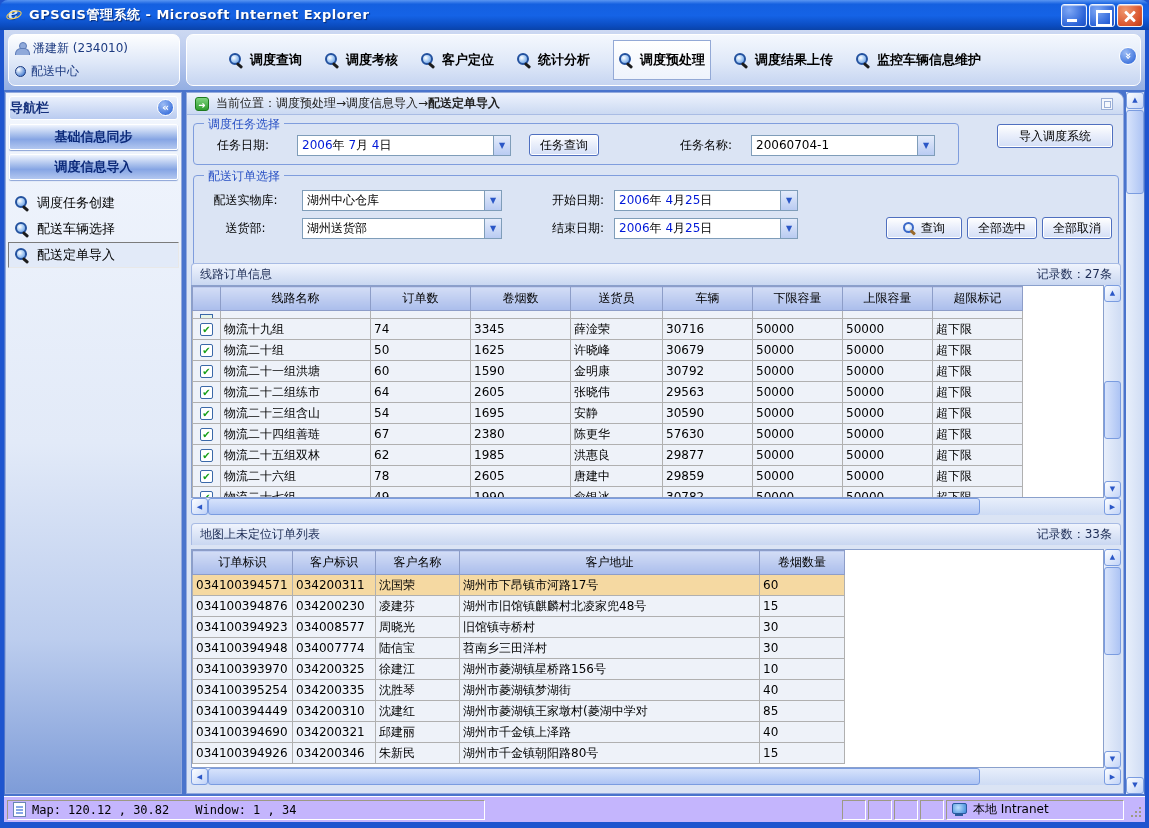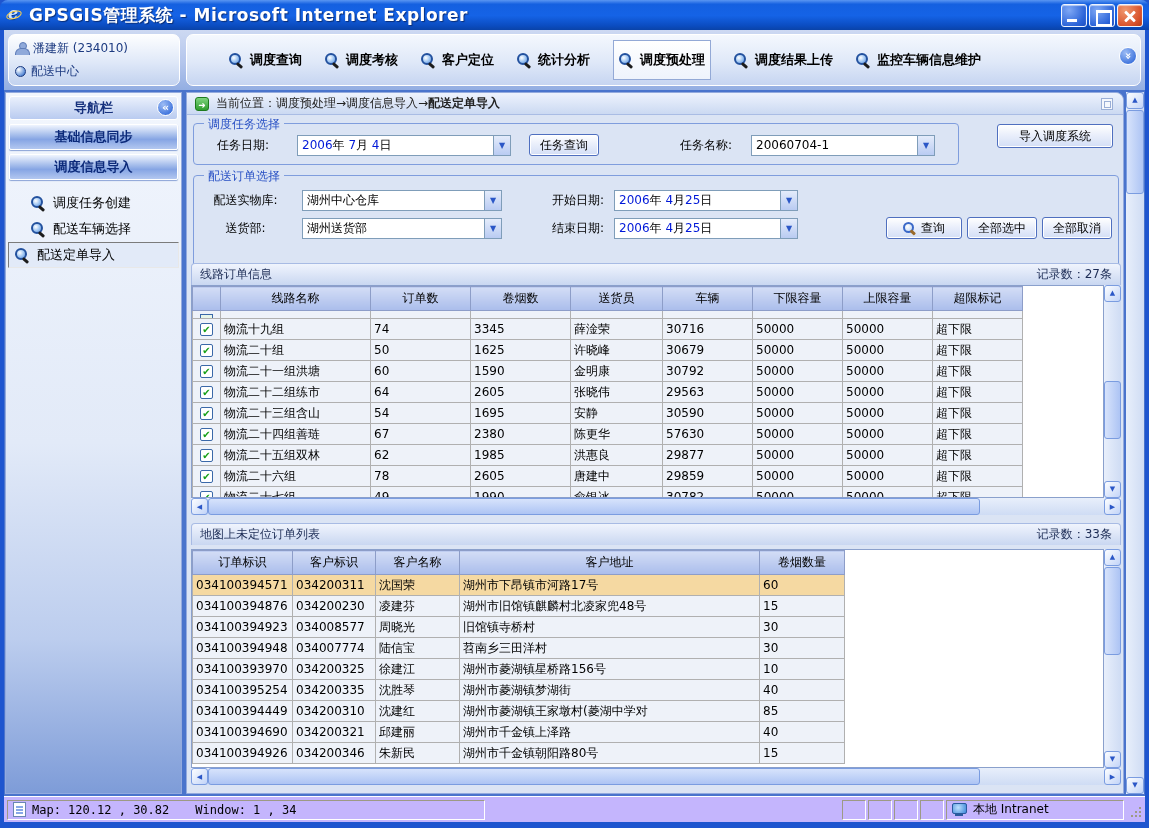--- a/index.html
+++ b/index.html
@@ -14,21 +14,21 @@
   
   .titlebar{
     position:absolute; left:0; top:0; width:1149px; height:30px;
     background:linear-gradient(180deg,#5a96f2 0%,#1460e0 14%,#1563e6 52%,#0b4cc0 86%,#0a43a8 100%);
     border-radius:8px 8px 0 0;
     display:flex; align-items:center; padding:0 6px;
   }
   .ie-logo{ width:18px; height:18px; margin-right:5px; flex:0 0 auto; position:relative;}
   .ie-logo .e{ position:absolute; left:2px; top:-2px; font:bold italic 16px "DejaVu Serif",serif; color:#cfe4ff; text-shadow:0 1px 1px #012a6e;}
   .ie-logo .ring{ position:absolute; left:0; top:5px; width:16px; height:8px; border:1.5px solid #ffd24a; border-radius:50%; transform:rotate(-18deg);}
-  .title-text{ color:#fff; font-weight:bold; font-size:17px; letter-spacing:.5px; text-shadow:1px 1px 1px #0a2e77; }
+  .title-text{ color:#fff; font-weight:bold; font-size:13px; letter-spacing:.5px; text-shadow:1px 1px 1px #0a2e77; }
   .win-btns{ margin-left:auto; display:flex; gap:2px; }
   .win-btn{
     width:26px; height:23px; border-radius:3px; border:1px solid #eef4ff; position:relative;
     background:radial-gradient(circle at 30% 25%,#7fa8f5,#2a63d8 70%,#1c4fc0);
     box-shadow:inset 0 1px 1px rgba(255,255,255,.6);
   }
   .win-btn.close{ background:radial-gradient(circle at 30% 25%,#f0986f,#d8512a 70%,#b63a12); }
   .win-btn.min::after{ content:""; position:absolute; left:5px; bottom:4px; width:10px; height:3px; background:#fff; }
   .win-btn.max::after{ content:""; position:absolute; left:6px; top:5px; width:12px; height:11px; border:2px solid #fff; border-top-width:3px; }
   .win-btn.close::before,.win-btn.close::after{ content:""; position:absolute; left:5px; top:10px; width:14px; height:3px; background:#fff; border-radius:1px;}
@@ -69,30 +69,30 @@
   
   .workspace-bg{ position:absolute; left:4px; top:90px; width:1141px; height:706px; background:#4a74cc; }
 
   .sidebar{
     position:absolute; left:5px; top:92px; width:177px; height:702px;
     border:1px solid #93aade;
     background:linear-gradient(180deg,#f2f6fd 0%,#e2eaf8 50%,#bccdee 78%,#7e9cd8 100%);
   }
   .sidebar-header{ margin:3px; height:24px; border:1px solid #fff; border-radius:3px;
     background:linear-gradient(180deg,#eaf0fc 0%,#b9cbf0 100%);
-    display:flex; align-items:center; justify-content:center; position:relative;
+    display:flex; align-items:center; position:relative;
     color:#15307c; font-weight:bold; font-size:13px;}
   .sidebar-header .round-btn{ position:absolute; right:3px; top:2px; width:17px; height:17px;}
   .side-group{ margin:4px 3px 0; height:26px; border-radius:2px;
     background:linear-gradient(180deg,#f0f5fe 0%,#a9c0ec 40%,#86a5e4 60%,#b3c7f0 100%);
     border:1px solid #fff; box-shadow:0 1px 1px #8ba4d6;
     display:flex; align-items:center; justify-content:center;
     color:#0c2a7a; font-weight:bold; font-size:13px; cursor:default;}
   .side-items{ margin-top:10px; }
-  .side-item{ height:26px; display:flex; align-items:center; gap:7px; padding-left:25px; font-size:13px; cursor:default; }
+  .side-item{ height:26px; display:flex; align-items:center; gap:7px; padding-left:9px; font-size:13px; cursor:default; }
   .side-item.selected{ margin:0 2px; border:1px solid; border-color:#7b7b7b #e8e8e8 #e8e8e8 #7b7b7b; background:#e2eaf8; padding-left:6px;}
 
   .main{
     position:absolute; left:186px; top:92px; width:938px; height:702px;
     border:1px solid #93aade; border-radius:0 8px 0 0;
     background:#dbe4f4;
   }
   .breadcrumb{
     height:22px; border-radius:0 8px 0 0; border-bottom:1px solid #a9bce4;
     background:linear-gradient(180deg,#eef3fd 0%,#cbd9f2 100%);

